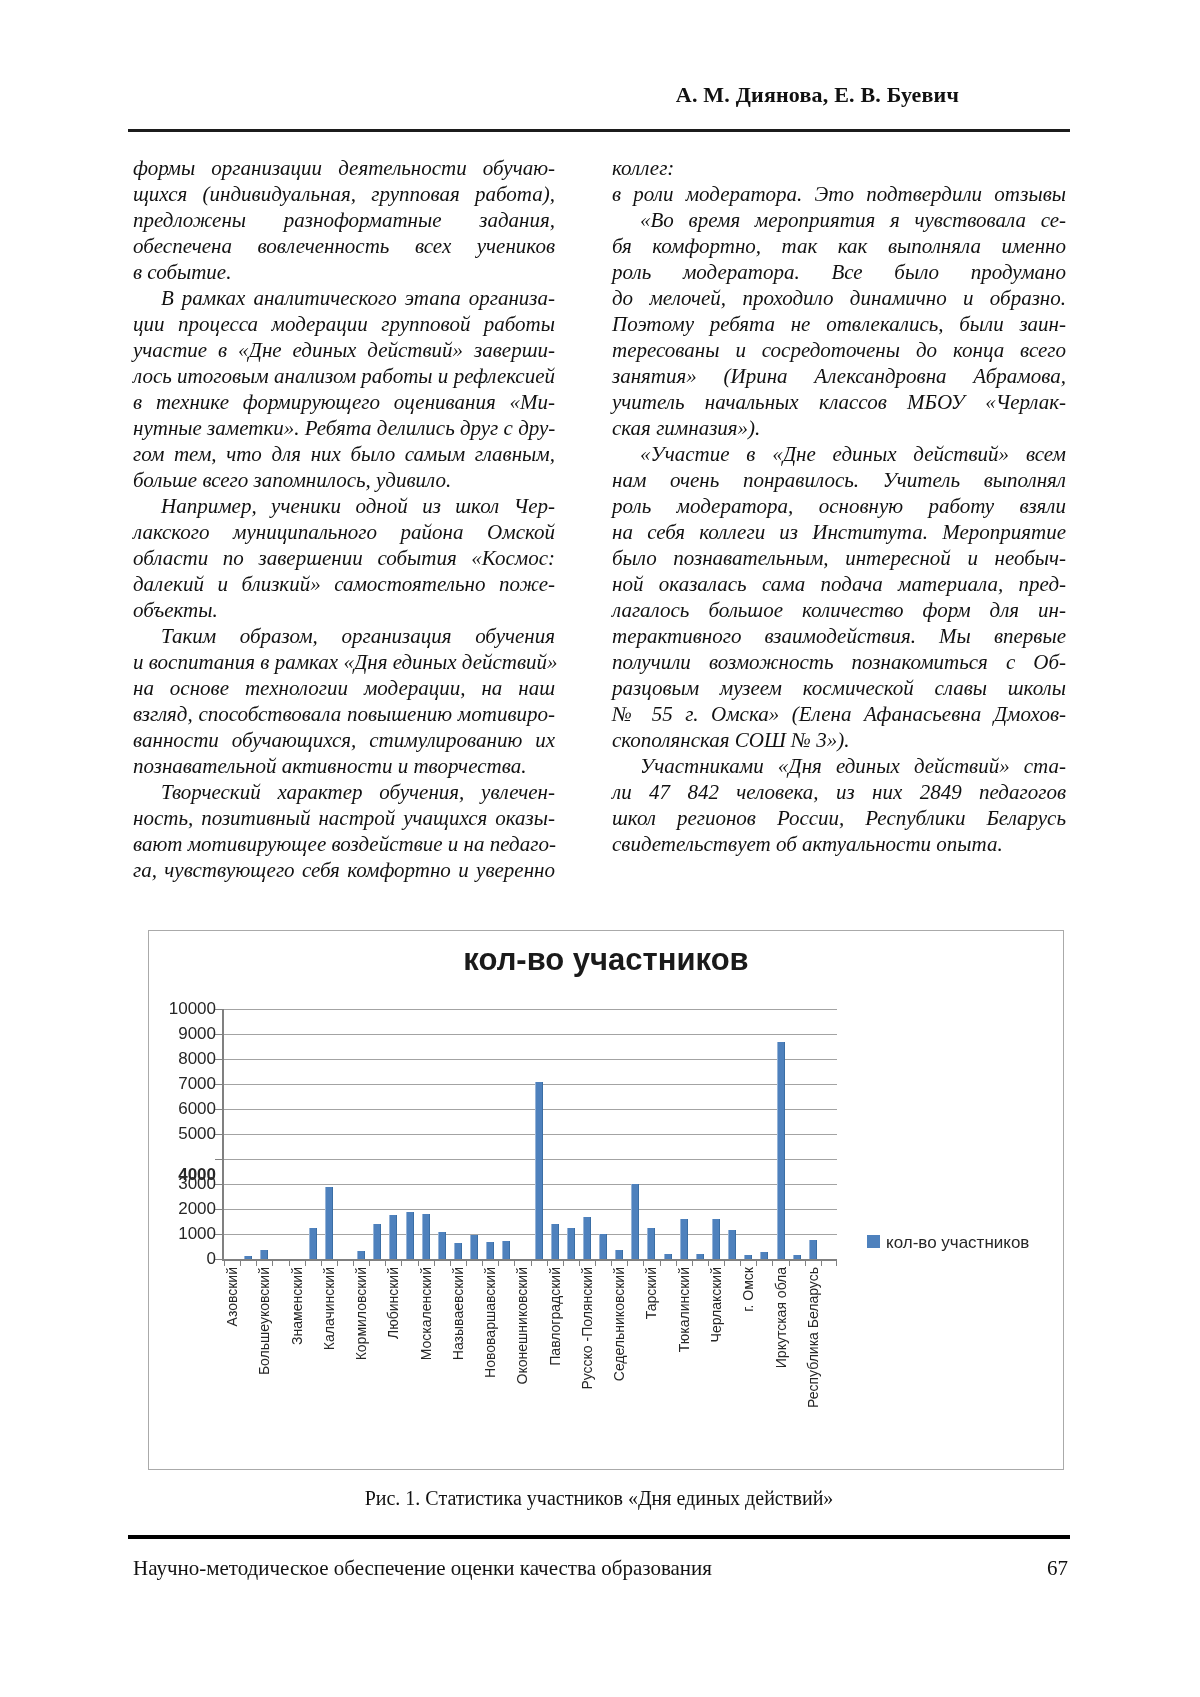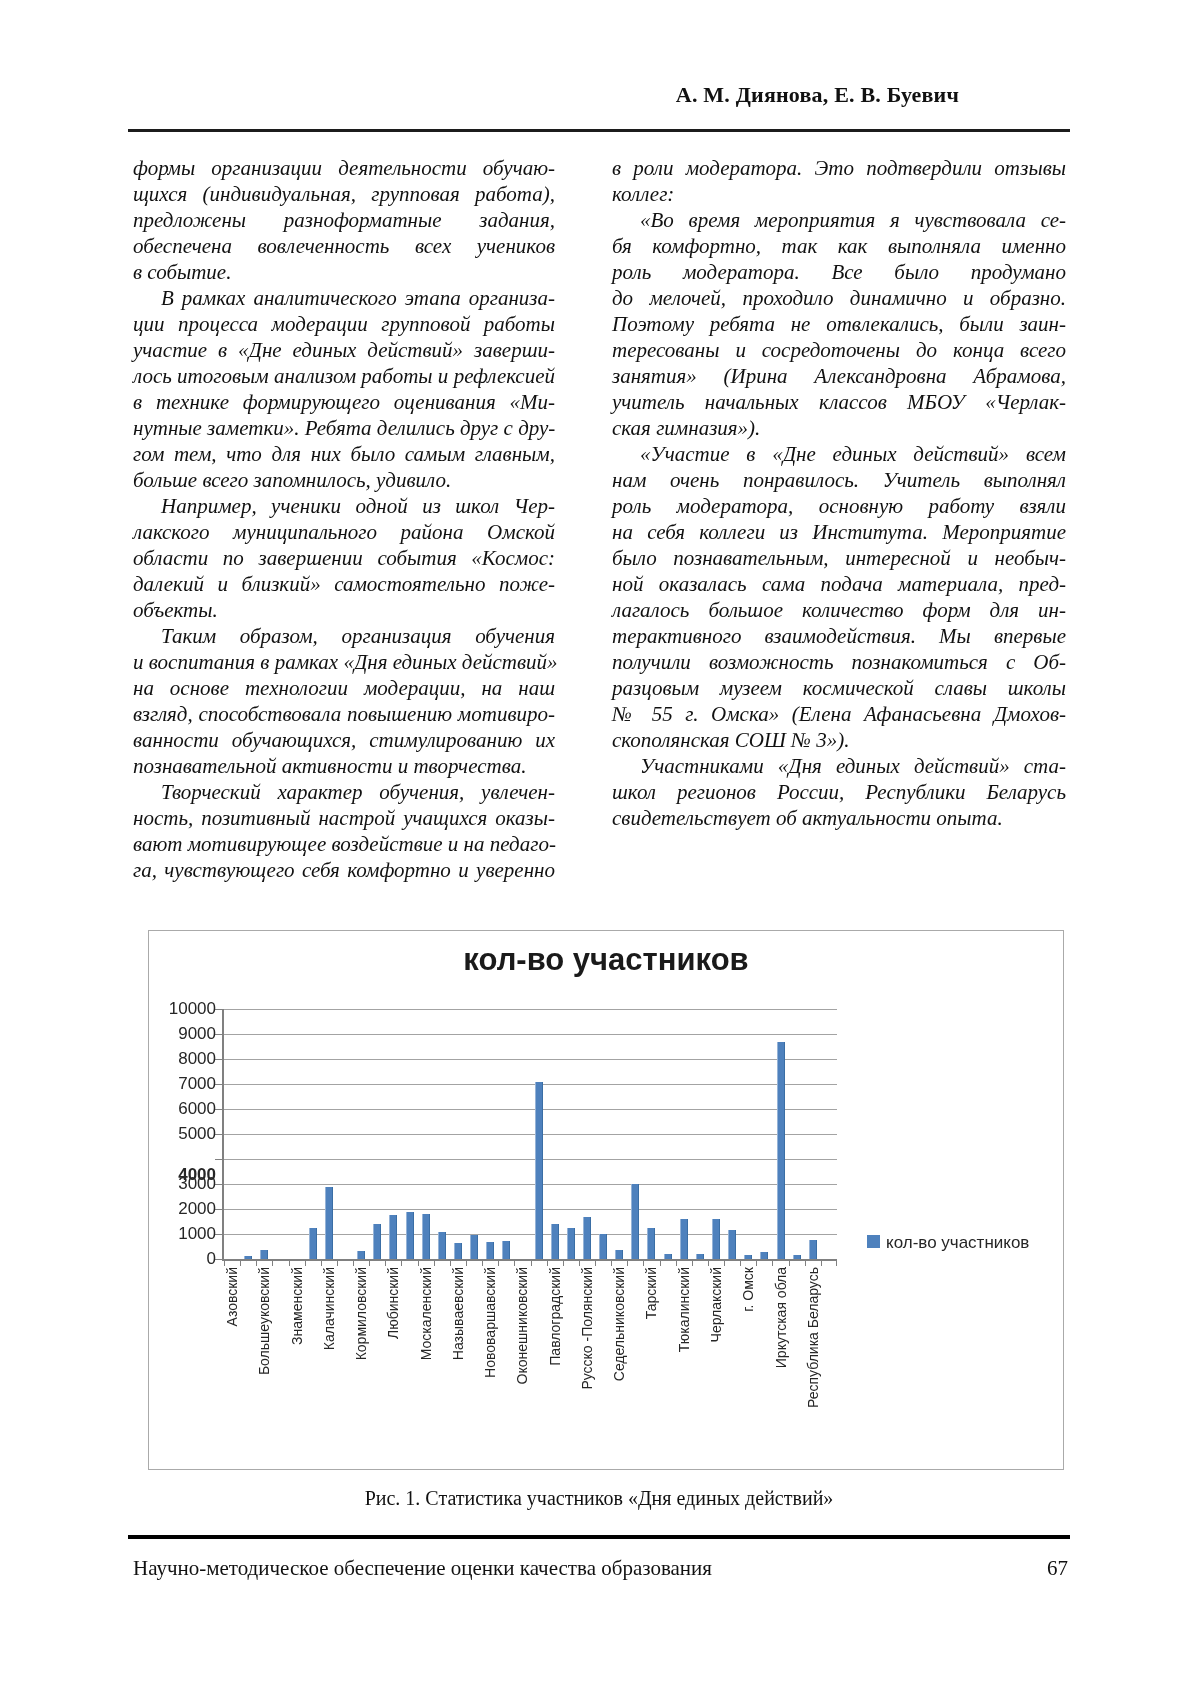--- a/index.html
+++ b/index.html
@@ -70,22 +70,22 @@
       <div class="tl">на основе технологии модерации, на наш</div>
       <div class="tl">взгляд, способствовала повышению мотивиро-</div>
       <div class="tl">ванности обучающихся, стимулированию их</div>
       <div class="tl pl">познавательной активности и творчества.</div>
       <div class="tl ind">Творческий характер обучения, увлечен-</div>
       <div class="tl">ность, позитивный настрой учащихся оказы-</div>
       <div class="tl">вают мотивирующее воздействие и на педаго-</div>
       <div class="tl">га, чувствующего себя комфортно и уверенно</div>
     </div>
   <div class="col col-right" id="col-right">
+      <div class="tl pl">коллег:</div>
       <div class="tl">в роли модератора. Это подтвердили отзывы</div>
-      <div class="tl pl">коллег:</div>
       <div class="tl it ind">«Во время мероприятия я чувствовала се-</div>
       <div class="tl it">бя комфортно, так как выполняла именно</div>
       <div class="tl it">роль модератора. Все было продумано</div>
       <div class="tl it">до мелочей, проходило динамично и образно.</div>
       <div class="tl it">Поэтому ребята не отвлекались, были заин-</div>
       <div class="tl it">тересованы и сосредоточены до конца всего</div>
       <div class="tl it">занятия» (Ирина Александровна Абрамова,</div>
       <div class="tl it">учитель начальных классов МБОУ «Черлак-</div>
       <div class="tl it pl">ская гимназия»).</div>
       <div class="tl it ind">«Участие в «Дне единых действий» всем</div>
@@ -94,20 +94,21 @@
       <div class="tl it">на себя коллеги из Института. Мероприятие</div>
       <div class="tl it">было познавательным, интересной и необыч-</div>
       <div class="tl it">ной оказалась сама подача материала, пред-</div>
       <div class="tl it">лагалось большое количество форм для ин-</div>
       <div class="tl it">терактивного взаимодействия. Мы впервые</div>
       <div class="tl it">получили возможность познакомиться с Об-</div>
       <div class="tl it">разцовым музеем космической славы школы</div>
       <div class="tl it">№ 55 г. Омска» (Елена Афанасьевна Дмохов-</div>
       <div class="tl it pl">скополянская СОШ № 3»).</div>
       <div class="tl ind">Участниками «Дня единых действий» ста-</div>
+      <div class="tl">ли 47 842 человека, из них 2849 педагогов</div>
       <div class="tl">школ регионов России, Республики Беларусь</div>
       <div class="tl pl">свидетельствует об актуальности опыта.</div>
     </div>
 
   <div class="chart" id="chart">
     <div class="chart-title">кол-во участников</div>
     <div class="plot" id="plot">
         <div class="gridline" style="top: 0px; background: rgb(163, 163, 163);"></div>
         <div class="ytick" style="top: 0px;"></div>
         <div class="gridline" style="top: 25px; background: rgb(163, 163, 163);"></div>

